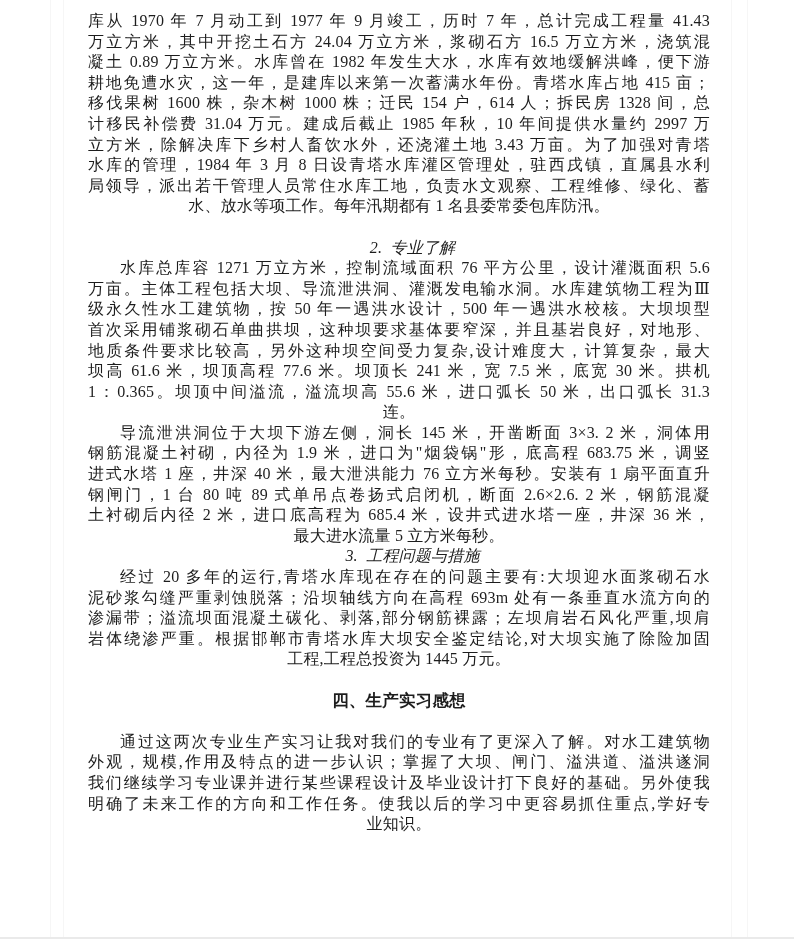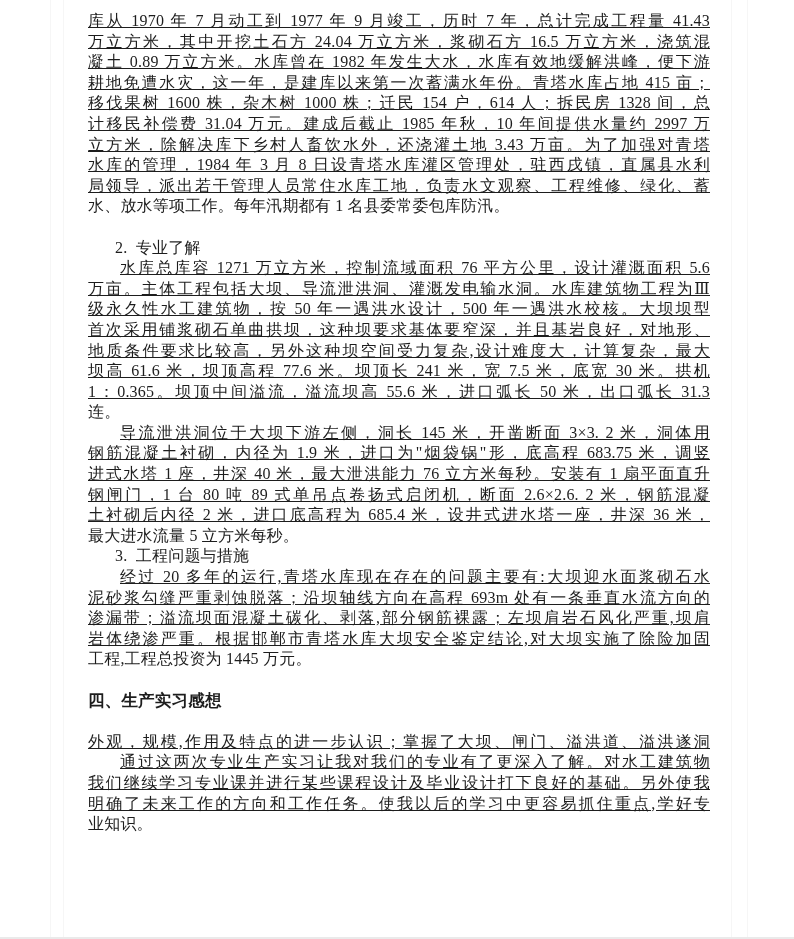--- a/index.html
+++ b/index.html
@@ -27,33 +27,34 @@
     position:absolute;
     left:88px;top:11px;width:622px;
     font-size:16px;
     line-height:20.6px;
     color:#1d1d1d;
     letter-spacing:0.2px;
   }
   .line{
     height:20.6px;
     overflow:hidden;
+    text-align:center;
   }
   .line.fill{
     text-align:justify;
     text-align-last:justify;
     text-justify:inter-ideograph;
-    text-decoration:underline;
   }
   .line.indent{
     text-indent:32px;
   }
   .line.heading{
     padding-left:27px;
     white-space:pre;
+    font-style:italic;
   }
   .line.heading-bold{
     font-weight:bold;
     font-size:16.5px;
     white-space:pre;
   }
   .line.blank{}
 </style>
 </head>
 <body>
@@ -94,19 +95,19 @@
       <div class="line body">最大进水流量 5 立方米每秒。</div>
       <div class="line heading">3.  工程问题与措施</div>
       <div class="line body indent fill">经过 20 多年的运行,青塔水库现在存在的问题主要有:大坝迎水面浆砌石水</div>
       <div class="line body fill">泥砂浆勾缝严重剥蚀脱落；沿坝轴线方向在高程 693m 处有一条垂直水流方向的</div>
       <div class="line body fill">渗漏带；溢流坝面混凝土碳化、剥落,部分钢筋裸露；左坝肩岩石风化严重,坝肩</div>
       <div class="line body fill">岩体绕渗严重。根据邯郸市青塔水库大坝安全鉴定结论,对大坝实施了除险加固</div>
       <div class="line body">工程,工程总投资为 1445 万元。</div>
       <div class="line blank"></div>
       <div class="line heading-bold">四、生产实习感想</div>
       <div class="line blank"></div>
+      <div class="line body indent fill">通过这两次专业生产实习让我对我们的专业有了更深入了解。对水工建筑物</div>
       <div class="line body fill">外观，规模,作用及特点的进一步认识；掌握了大坝、闸门、溢洪道、溢洪遂洞</div>
-      <div class="line body indent fill">通过这两次专业生产实习让我对我们的专业有了更深入了解。对水工建筑物</div>
       <div class="line body fill">我们继续学习专业课并进行某些课程设计及毕业设计打下良好的基础。另外使我</div>
       <div class="line body fill">明确了未来工作的方向和工作任务。使我以后的学习中更容易抓住重点,学好专</div>
       <div class="line body">业知识。</div>
     </div>
 </div>
 
 </body></html>

